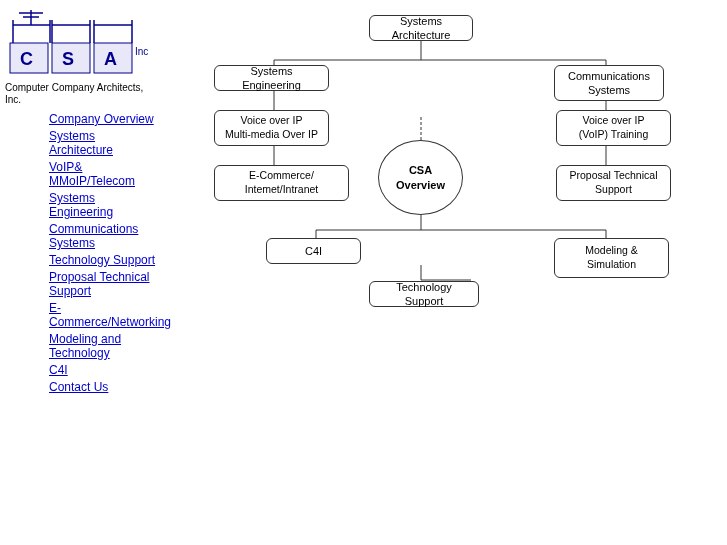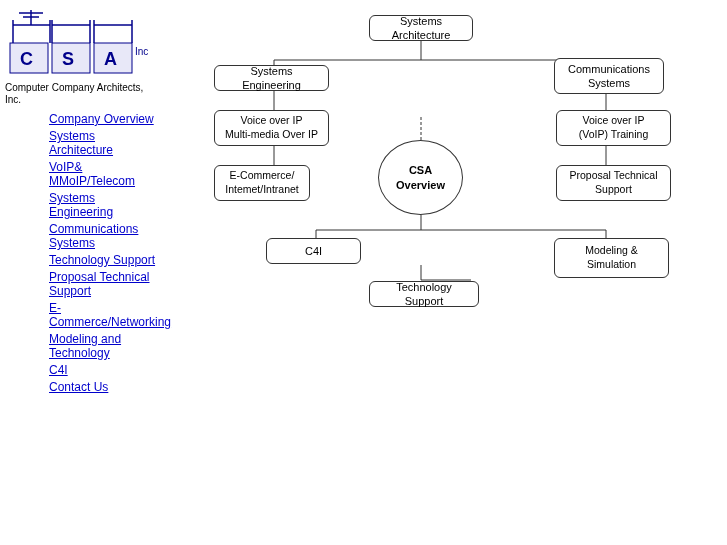--- a/index.html
+++ b/index.html
@@ -186,41 +186,41 @@
       </svg>
 
       <div class="box box-rounded" style="left:163px; top:5px; width:104px; height:26px; font-size:11px;">
         <span>Systems Architecture</span>
       </div>
 
       <div class="box box-rounded" style="left:8px; top:55px; width:115px; height:26px;">
         <span>Systems Engineering</span>
       </div>
 
-      <div class="box box-rounded" style="left:348px; top:48px; width:110px; height:36px;">
+      <div class="box box-rounded" style="left:348px; top:55px; width:110px; height:36px;">
         <span style="white-space:pre-line;">Communications
 Systems</span>
       </div>
 
       <div class="box box-rounded" style="left:8px; top:100px; width:115px; height:36px;">
         <span style="white-space:pre-line; font-size:10.5px;">Voice over IP
 Multi-media Over IP</span>
       </div>
 
       <div class="box box-oval" style="left:172px; top:130px; width:85px; height:75px; border-radius:50%; font-size:11px; font-weight:bold;">
         <span style="white-space:pre-line; text-align:center;">CSA
 Overview</span>
       </div>
 
       <div class="box box-rounded" style="left:350px; top:100px; width:115px; height:36px;">
         <span style="white-space:pre-line; font-size:10.5px;">Voice over IP
 (VoIP) Training</span>
       </div>
 
-      <div class="box box-rounded" style="left:8px; top:155px; width:96px; height:36px;">
+      <div class="box box-rounded" style="left:8px; top:155px; width:135px; height:36px;">
         <span style="white-space:pre-line; font-size:10.5px;">E-Commerce/
 Intemet/Intranet</span>
       </div>
 
       <div class="box box-rounded" style="left:350px; top:155px; width:115px; height:36px;">
         <span style="white-space:pre-line; font-size:10.5px;">Proposal Technical
 Support</span>
       </div>
 
       <div class="box box-rounded" style="left:60px; top:228px; width:95px; height:26px;">

